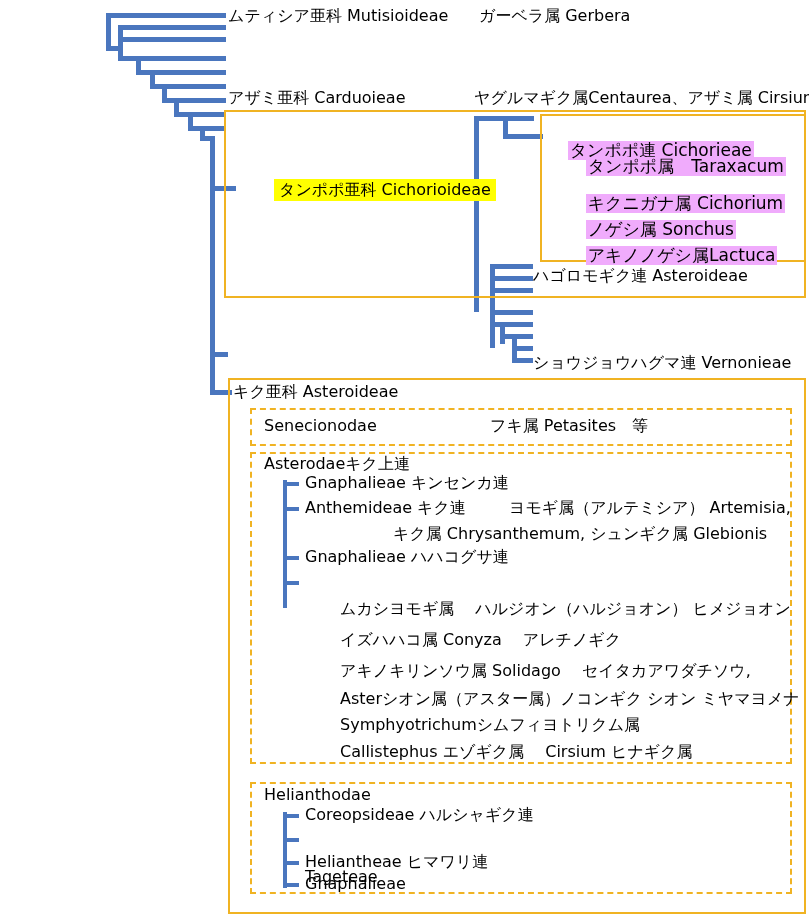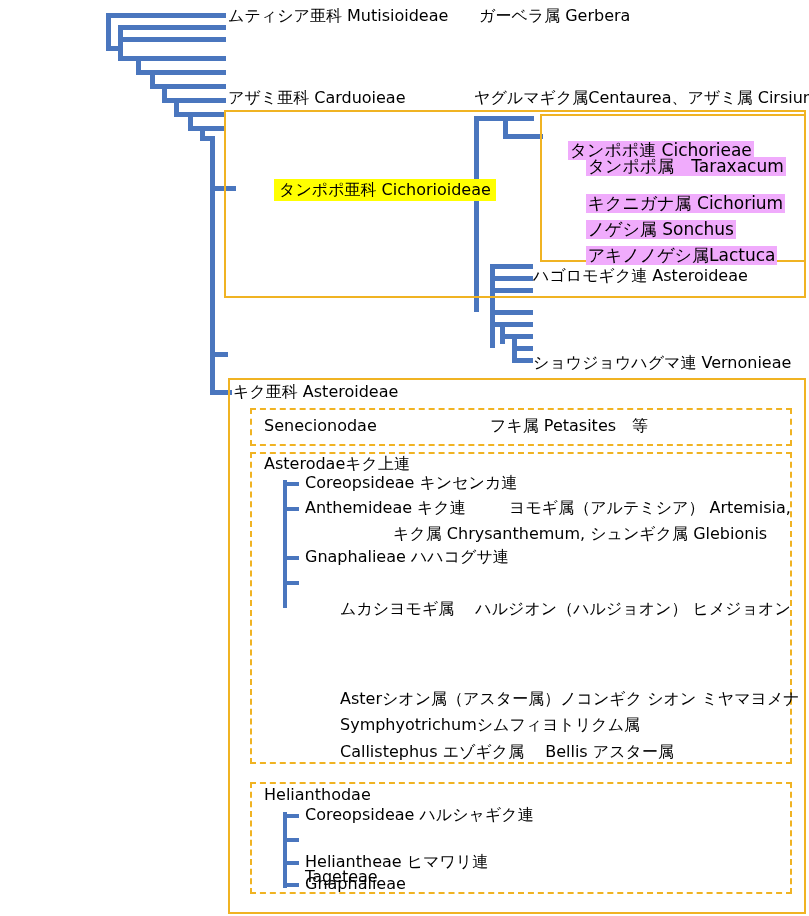--- a/index.html
+++ b/index.html
@@ -195,33 +195,35 @@
   <div class="box-dashed" style="left:250px; top:452px; width:542px; height:312px;"></div>
 
   <div class="txt" style="left:264px; top:456px; font-size:16px;">Asterodaeキク上連</div>
 
   <div class="vbar-thin" style="left:283px; top:480px; height:128px;"></div>
   <div class="hbar-thin" style="left:283px; top:482px; width:16px;"></div>
   <div class="hbar-thin" style="left:283px; top:507px; width:16px;"></div>
   <div class="hbar-thin" style="left:283px; top:556px; width:16px;"></div>
   <div class="hbar-thin" style="left:283px; top:581px; width:16px;"></div>
 
-  <div class="txt" style="left:305px; top:475px; font-size:16px;">Coreopsideae キンセンカ連</div>
+  <div class="txt" style="left:305px; top:475px; font-size:16px;">Gnaphalieae キンセンカ連</div>
 
   <div class="txt" style="left:305px; top:500px; font-size:16px;">Anthemideae キク連</div>
   <div class="txt" style="left:509px; top:500px; font-size:16px;">ヨモギ属（アルテミシア） Artemisia,</div>
   <div class="txt" style="left:393px; top:526px; font-size:16px;">キク属 Chrysanthemum, シュンギク属 Glebionis</div>
 
   <div class="txt" style="left:305px; top:549px; font-size:16px;">Gnaphalieae ハハコグサ連</div>
 
 
   <div class="txt" style="left:340px; top:601px; font-size:16px;">ムカシヨモギ属　 ハルジオン（ハルジョオン） ヒメジョオン</div>
+  <div class="txt" style="left:340px; top:632px; font-size:16px;">イズハハコ属 Conyza　 アレチノギク</div>
+  <div class="txt" style="left:340px; top:663px; font-size:16px;">アキノキリンソウ属 Solidago　 セイタカアワダチソウ,</div>
   <div class="txt" style="left:340px; top:691px; font-size:16px;">Asterシオン属（アスター属）ノコンギク シオン ミヤマヨメナ</div>
   <div class="txt" style="left:340px; top:717px; font-size:16px;">Symphyotrichumシムフィヨトリクム属</div>
-  <div class="txt" style="left:340px; top:744px; font-size:16px;">Callistephus エゾギク属　 Bellis アスター属</div>
+  <div class="txt" style="left:340px; top:744px; font-size:16px;">Callistephus エゾギク属　 Cirsium ヒナギク属</div>
 
   <div class="box-dashed" style="left:250px; top:782px; width:542px; height:112px;"></div>
 
   <div class="txt" style="left:264px; top:787px; font-size:16px;">Helianthodae</div>
 
   <div class="vbar-thin" style="left:283px; top:812px; height:76px;"></div>
   <div class="hbar-thin" style="left:283px; top:814px; width:16px;"></div>
   <div class="hbar-thin" style="left:283px; top:838px; width:16px;"></div>
   <div class="hbar-thin" style="left:283px; top:861px; width:16px;"></div>
   <div class="hbar-thin" style="left:283px; top:883px; width:16px;"></div>

